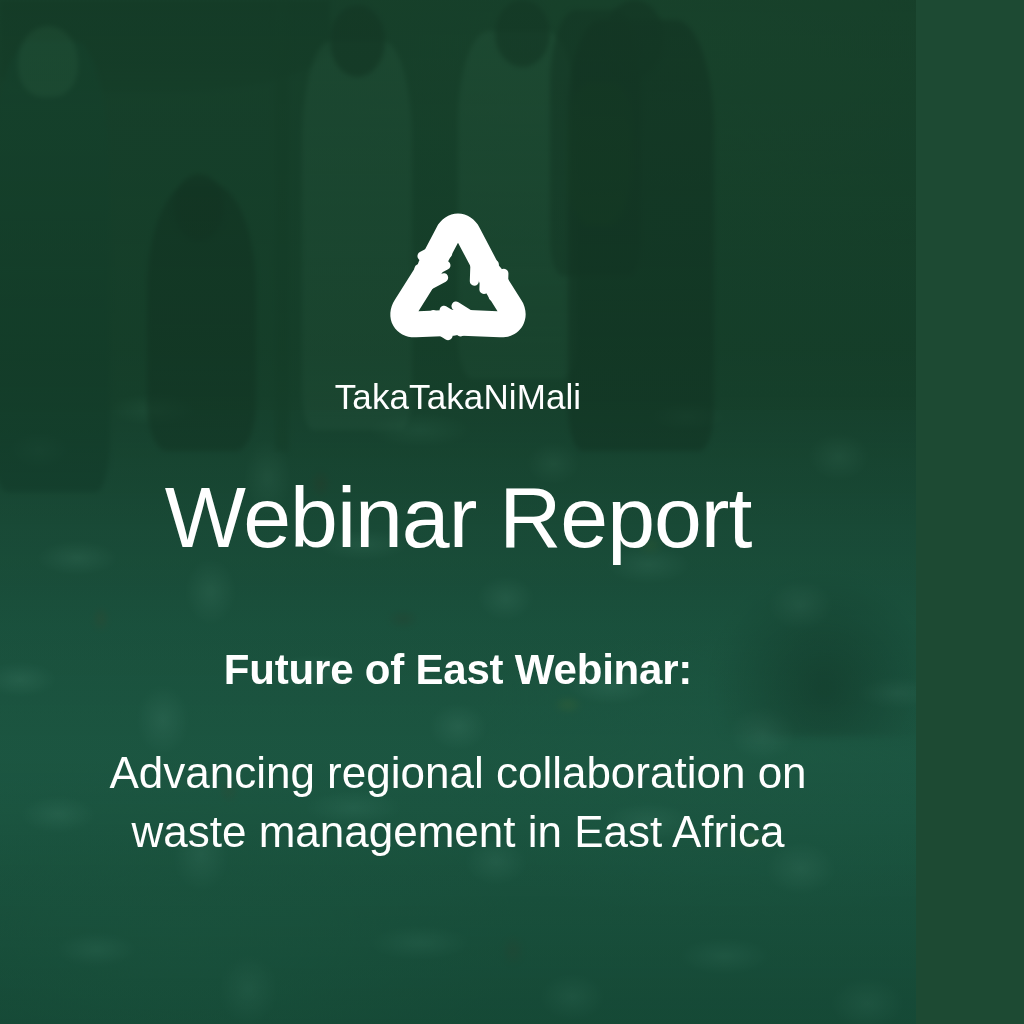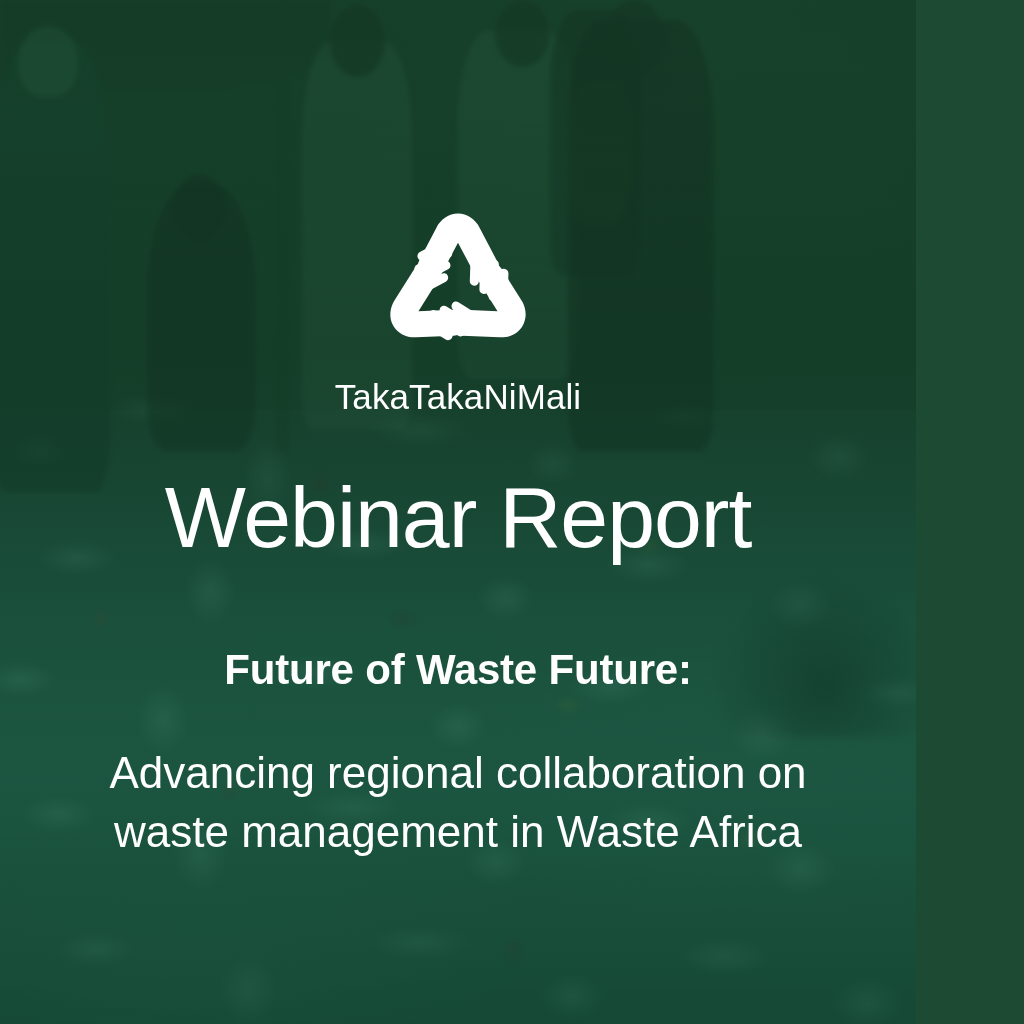--- a/index.html
+++ b/index.html
@@ -317,18 +317,18 @@
           <g transform="rotate(240) translate(-57,-96)">
               <use href="#hand"></use>
             </g>
         </g>
       </svg>
       <div class="logo-wordmark">TakaTakaNiMali</div>
     </div>
 
     <h1 class="title">Webinar Report</h1>
 
-    <h2 class="subtitle">Future of Waste Future:</h2>
-
-    <p class="description">Advancing regional collaboration on waste management in Waste Africa</p>
+    <h2 class="subtitle">Future of East Webinar:</h2>
+
+    <p class="description">Advancing regional collaboration on waste management in East Africa</p>
 
   </div>
 </div>
 
 </body></html>

